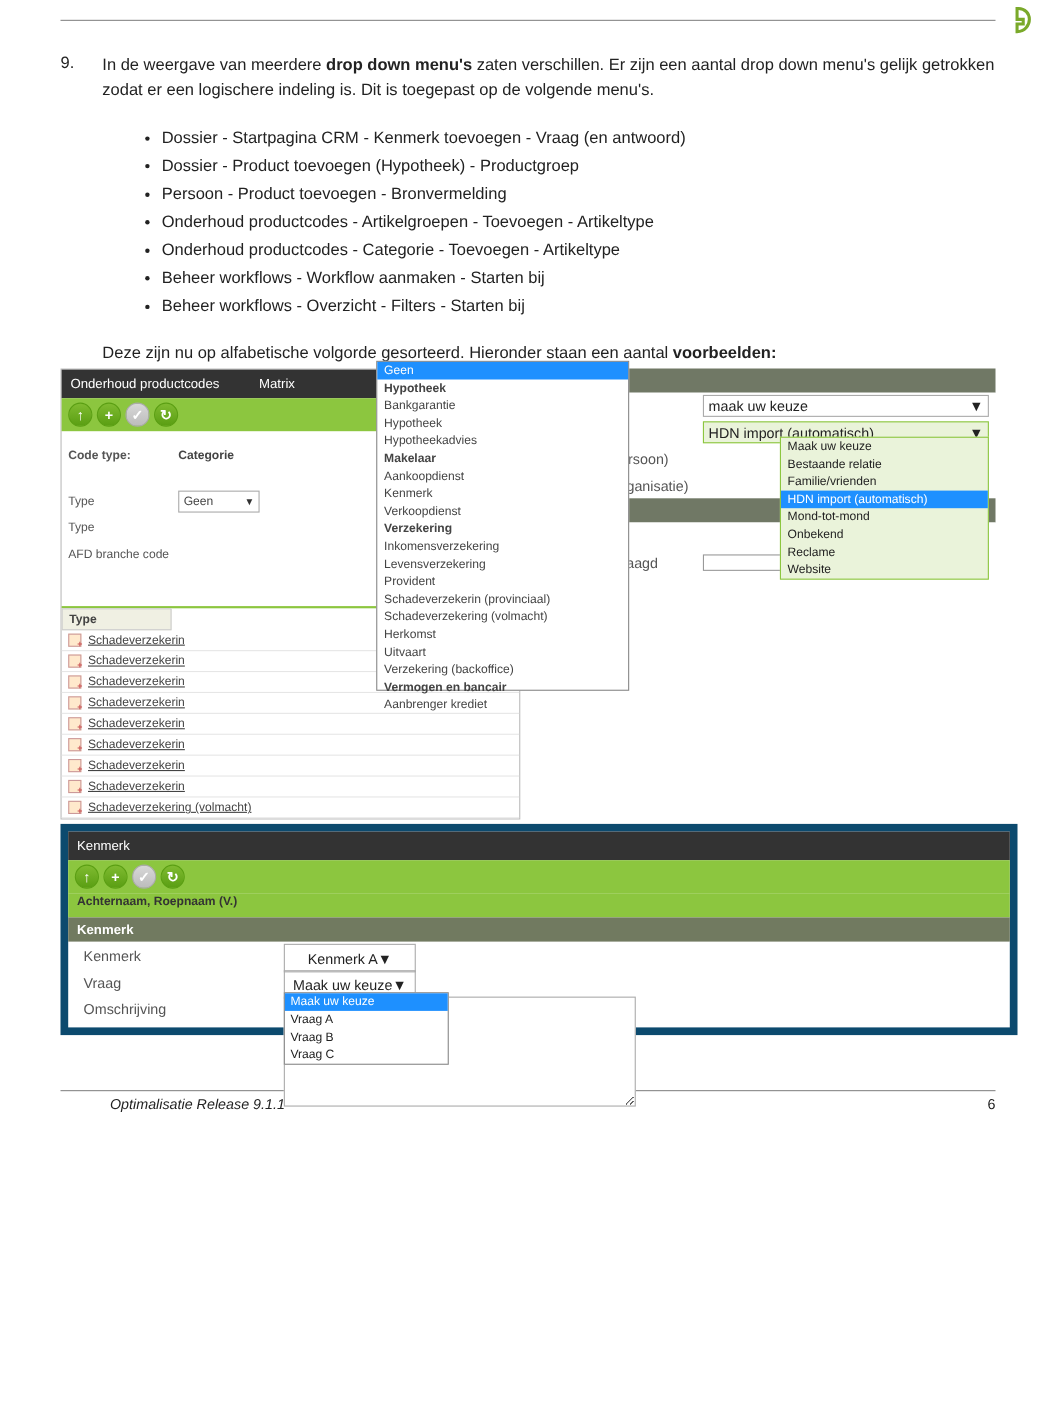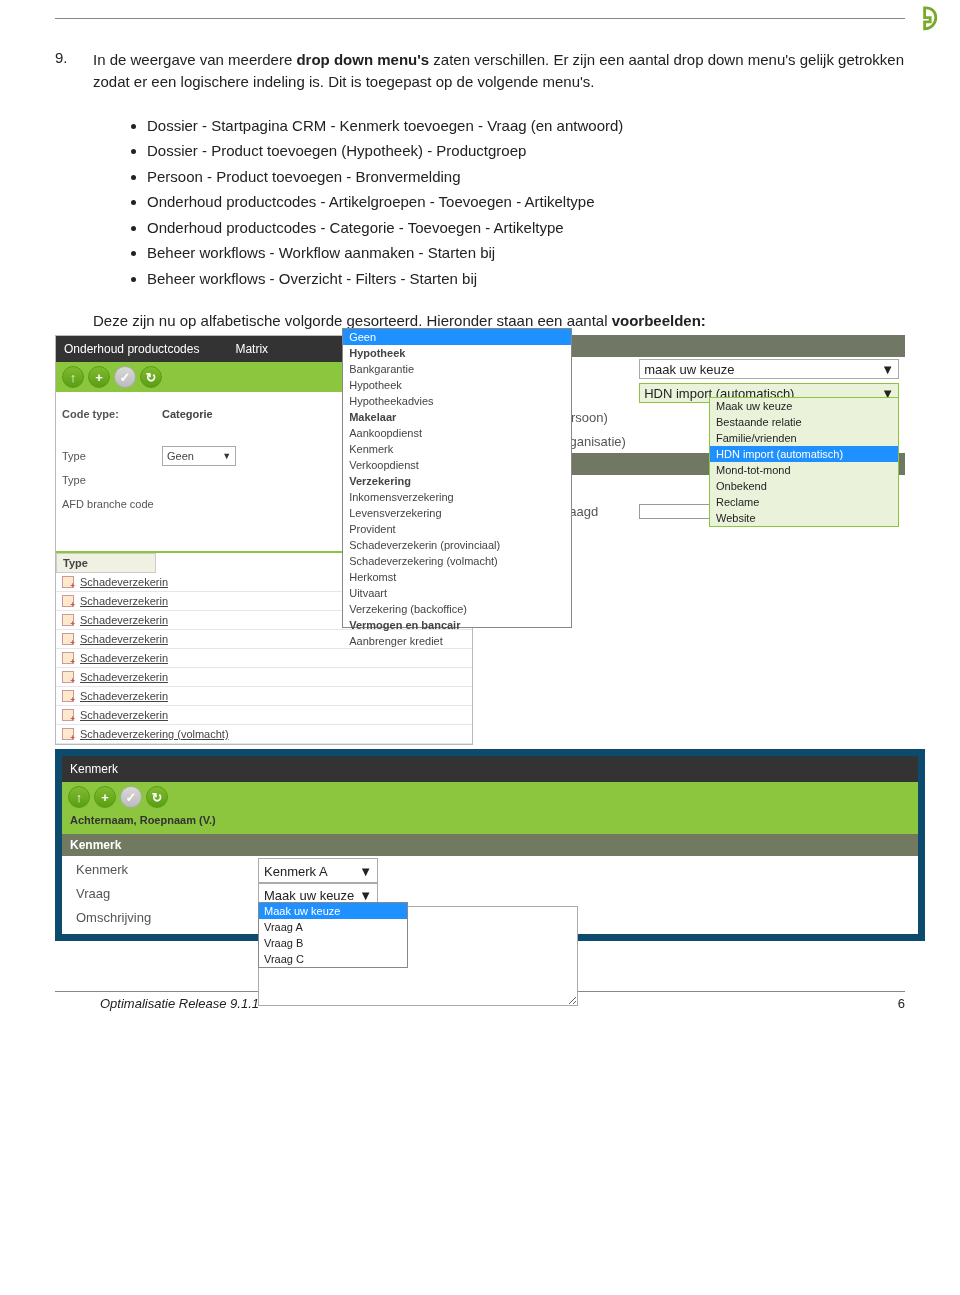--- a/index.html
+++ b/index.html
@@ -44,21 +44,21 @@
   .shot2 .fval { flex:1; }
   .shot2 .select { border:1px solid #aaa; height:20px; display:flex; align-items:center; justify-content:space-between; padding:0 4px;}
   .shot2 .dd-list2 { position:absolute; right:6px; top:62px; width:190px; background:#eaf3da; border:1px solid #8cc63f; z-index:8; font-size:11px;}
   .shot2 .dd-list2 div { padding:2px 6px;}
   .shot2 .dd-list2 .sel { background:#1e90ff; color:#fff;}
   
   .shot3 { width:870px; margin-top:4px; border:7px solid #0c4a6e;}
   .greenbar { background:#8cc63f; height:22px; padding:2px 8px; color:#333; font-weight:bold; font-size:11px; display:flex;}
   .shot3 .flabel3 { width:190px; color:#555; padding:4px 8px;}
   .shot3 .form-row { align-items:flex-start;}
-  .shot3 .ksel { border:1px solid #aaa; width:120px; height:20px; display:flex; align-items:center; justify-content:space-between; padding:12px 5px;}
+  .shot3 .ksel { border:1px solid #aaa; width:120px; height:20px; display:flex; align-items:center; justify-content:center; padding:12px 5px;}
   .shot3 .dd3 { position:relative;}
   .shot3 .dd3-list { position:absolute; left:0; top:20px; width:150px; background:#fff; border:1px solid #888; font-size:11px;}
   .shot3 .dd3-list div{ padding:2px 5px;}
   .shot3 .dd3-list .sel { background:#1e90ff; color:#fff;}
   .textarea { border:1px solid #aaa; width:320px; height:100px; background:#fff; resize:both; overflow:auto;}
   .footer { border-top:1px solid #888; margin:40px 55px 0 55px; padding:4px 0 20px 45px; display:flex; justify-content:space-between; font-size:13px;}
   .footer .t { font-style:italic;}
 </style>
 </head>
 <body>

